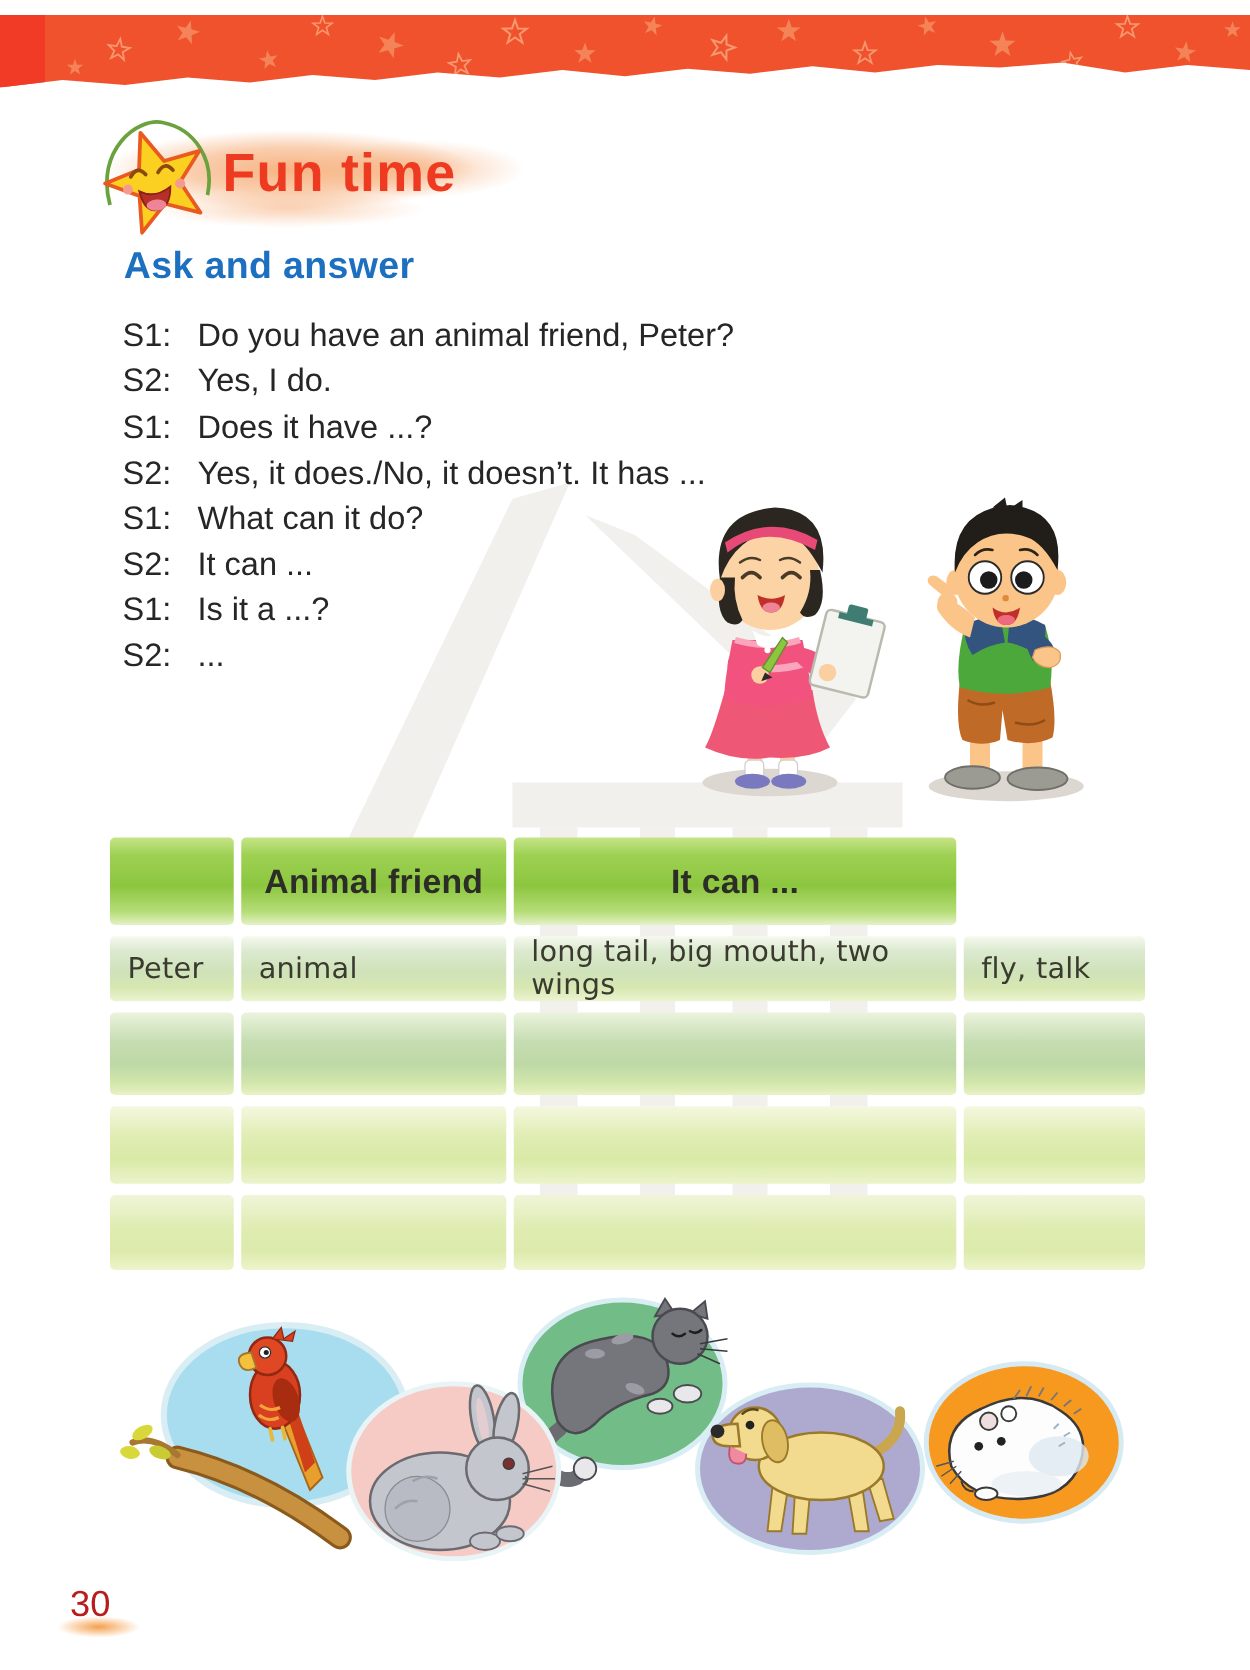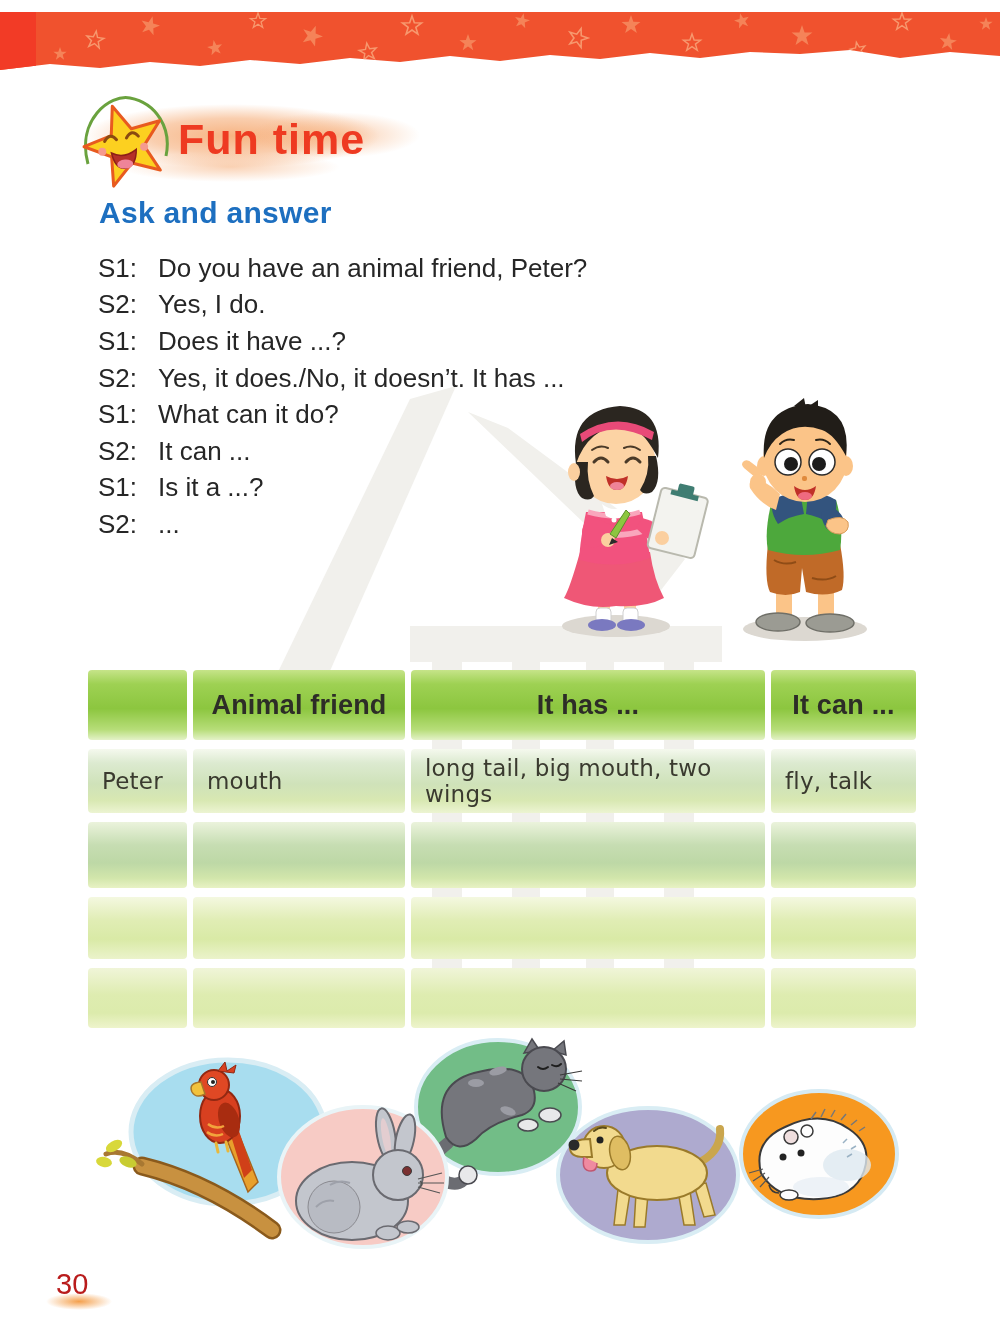--- a/index.html
+++ b/index.html
@@ -31,21 +31,21 @@
   #wmark{left:260px;top:372px;width:500px;height:620px;}
 
   
   #kids{left:550px;top:380px;width:345px;height:255px;}
 
   
   #ftable{left:88px;top:658px;width:828px;}
   .trow{display:grid;grid-template-columns:99px 212px 354px 145px;column-gap:6px;margin-bottom:9px;}
   .trow:last-child{margin-bottom:0;}
   .cell{border-radius:4px;display:flex;align-items:center;}
-  .h0{height:70px;} .h1{height:64px;} .h2{height:66px;} .h3{height:62px;} .h4{height:60px;}
+  .h0{height:70px;} .h1{height:52px;} .h2{height:66px;} .h3{height:62px;} .h4{height:60px;}
   .g-head{background:linear-gradient(180deg,#c6e489 0%,#9ed153 20%,#8cc63f 55%,#b6dd78 85%,#e4f2c8 100%);}
   .g-r1{background:linear-gradient(180deg,#f5f9ee 0%,#dcead0 22%,#cfe2b9 55%,#d8e8b2 80%,#ecf4d2 100%);}
   .g-r2{background:linear-gradient(180deg,#ebf3dc 0%,#c6ddb2 35%,#bdd8a6 62%,#d2e6ab 85%,#e8f2c4 100%);}
   .g-r3{background:linear-gradient(180deg,#f4f8e0 0%,#e0edb4 38%,#d9eaa6 68%,#ebf3cb 100%);}
   .g-r4{background:linear-gradient(180deg,#f0f5d8 0%,#deecb0 45%,#dcebac 75%,#eef4cc 100%);}
   .hcell{justify-content:center;font-size:27px;font-weight:600;color:#2d2d27;letter-spacing:.2px;}
   .dcell{font-family:"DejaVu Sans",sans-serif;font-size:23px;color:#3a3a2f;letter-spacing:.2px;padding-left:14px;}
 
   
   #animals{left:90px;top:1025px;width:840px;height:245px;}
@@ -241,26 +241,25 @@
       <rect x="252" y="84" width="5" height="5" rx="2" fill="#e08a3c"></rect>
       <path d="M 244,94 q 11,8 22,0 q -2,14 -11,14 q -9,0 -11,-14 z" fill="#c03028"></path>
       <ellipse cx="255" cy="104" rx="7" ry="4" fill="#ef6a80"></ellipse>
     </g>
   </svg>
 
   <div id="ftable" class="abs">
     <div class="trow">
       <div class="cell h0 g-head hcell"></div>
       <div class="cell h0 g-head hcell">Animal friend</div>
-      <div class="cell h0 g-head hcell">It has ...</div>
       <div class="cell h0 g-head hcell">It can ...</div>
     </div>
     <div class="trow">
       <div class="cell h1 g-r1 dcell">Peter</div>
-      <div class="cell h1 g-r1 dcell">mouth</div>
+      <div class="cell h1 g-r1 dcell">animal</div>
       <div class="cell h1 g-r1 dcell">long tail, big mouth, two wings</div>
       <div class="cell h1 g-r1 dcell">fly, talk</div>
     </div>
     <div class="trow">
       <div class="cell h2 g-r2 dcell"></div>
       <div class="cell h2 g-r2 dcell"></div>
       <div class="cell h2 g-r2 dcell"></div>
       <div class="cell h2 g-r2 dcell"></div>
     </div>
     <div class="trow">

